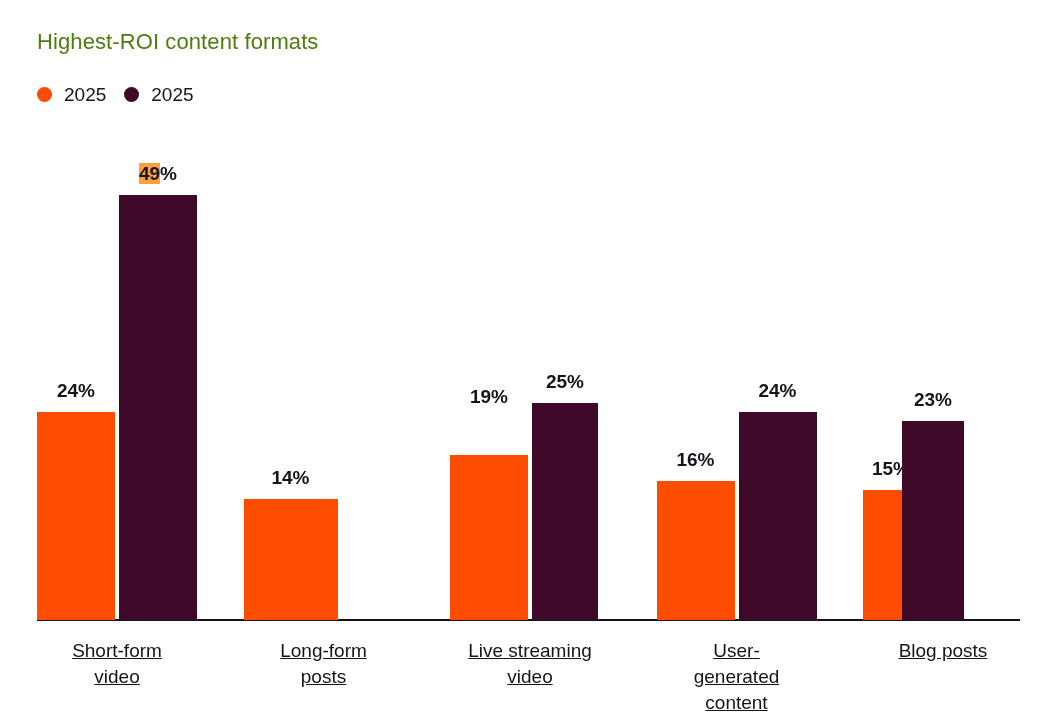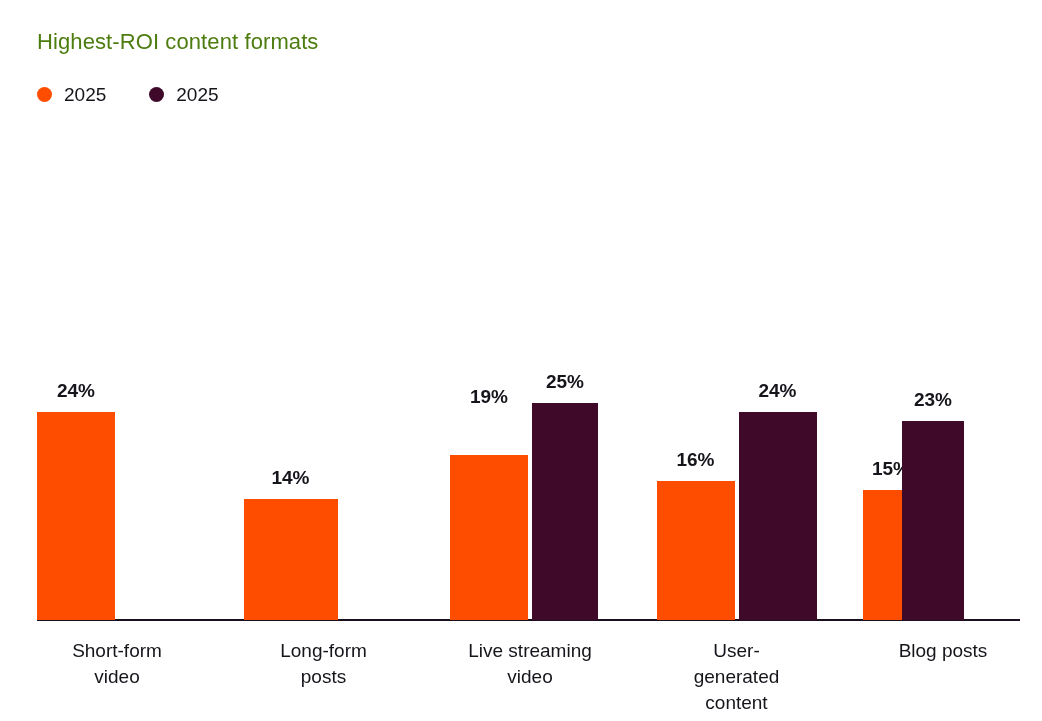--- a/index.html
+++ b/index.html
@@ -35,21 +35,21 @@
     white-space: nowrap;
   }
 
   
   .legend {
     position: absolute;
     left: 37px;
     top: 85px;
     display: flex;
     align-items: center;
-    gap: 43px;
+    gap: 18px;
   }
   .legend-item {
     display: flex;
     align-items: center;
     gap: 12px;
   }
   .legend-swatch {
     width: 15px;
     height: 15px;
     border-radius: 50%;
@@ -112,20 +112,21 @@
   
   .cat-label {
     position: absolute;
     top: 638px;
     text-align: center;
     font-size: 19px;
     font-weight: 400;
     color: #15151c;
     line-height: 26px;
     white-space: pre-line;
+    text-decoration: underline;
   }
 </style>
 </head>
 <body>
 
 <div id="chart-root">
 
   <div class="chart-title">Highest-ROI content formats</div>
 
   <div class="legend">
@@ -137,20 +138,24 @@
       <span class="legend-swatch" style="background: rgb(63, 10, 42);"></span>
       <span class="legend-label">2025</span>
     </div>
   </div>
 
   <div class="plot" id="plot">
     <div class="axis-line"></div>
   <div class="bar" style="left: 37px; width: 78px; height: 208.163px;">
         <div class="bar-rect" style="height: 208.163px; background: rgb(255, 77, 0);"></div>
         <div class="bar-label">24%</div>
+      </div>
+      <div class="bar" style="left: 119px; width: 78px; height: 425px;">
+        <div class="bar-rect" style="height: 425px; background: rgb(63, 10, 42);"></div>
+        <div class="bar-label"><span class="hl" style="background: rgb(255, 160, 60);">49</span><span>%</span></div>
       </div>
       <div class="cat-label" style="left: 19px; width: 196px;">Short-form
 video</div>
       <div class="bar" style="left: 243.5px; width: 78px; height: 121.429px; padding-left: 16px;">
         <div class="bar-rect" style="height: 121.429px; background: rgb(255, 77, 0);"></div>
         <div class="bar-label">14%</div>
       </div>
       <div class="cat-label" style="left: 225.5px; width: 196px;">Long-form
 posts</div>
       <div class="bar" style="left: 450px; width: 78px; height: 202px;">

